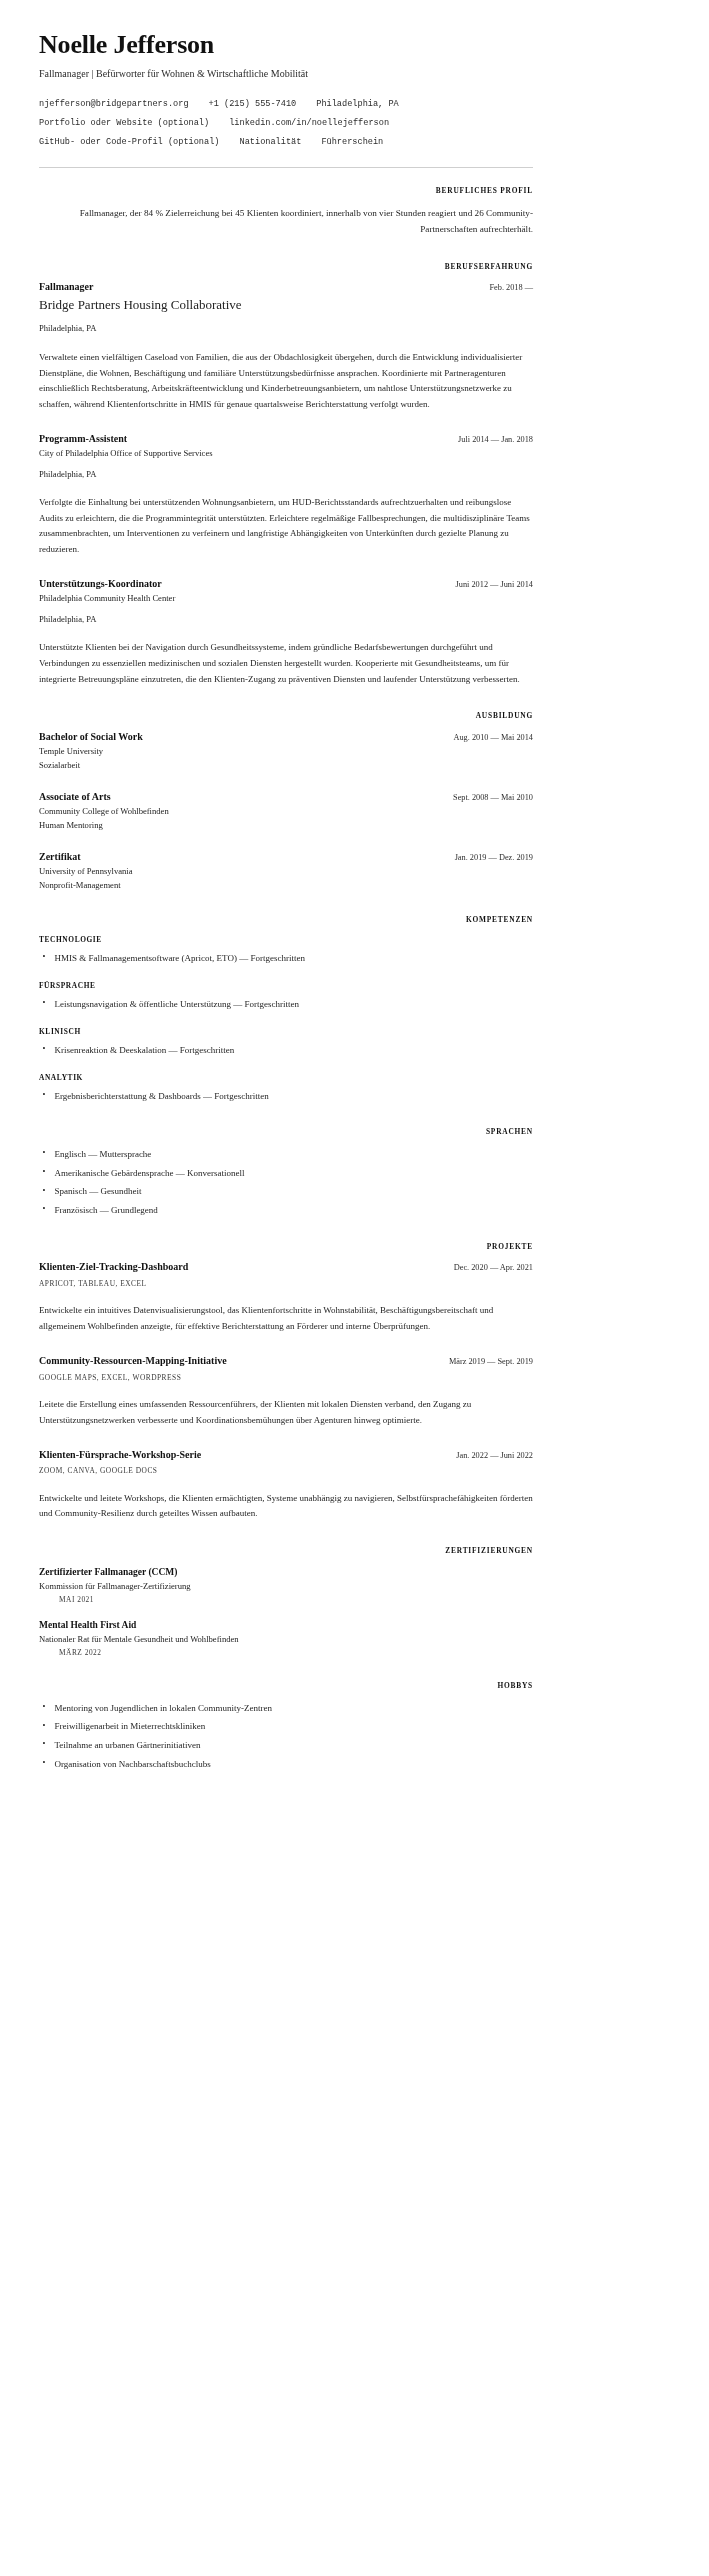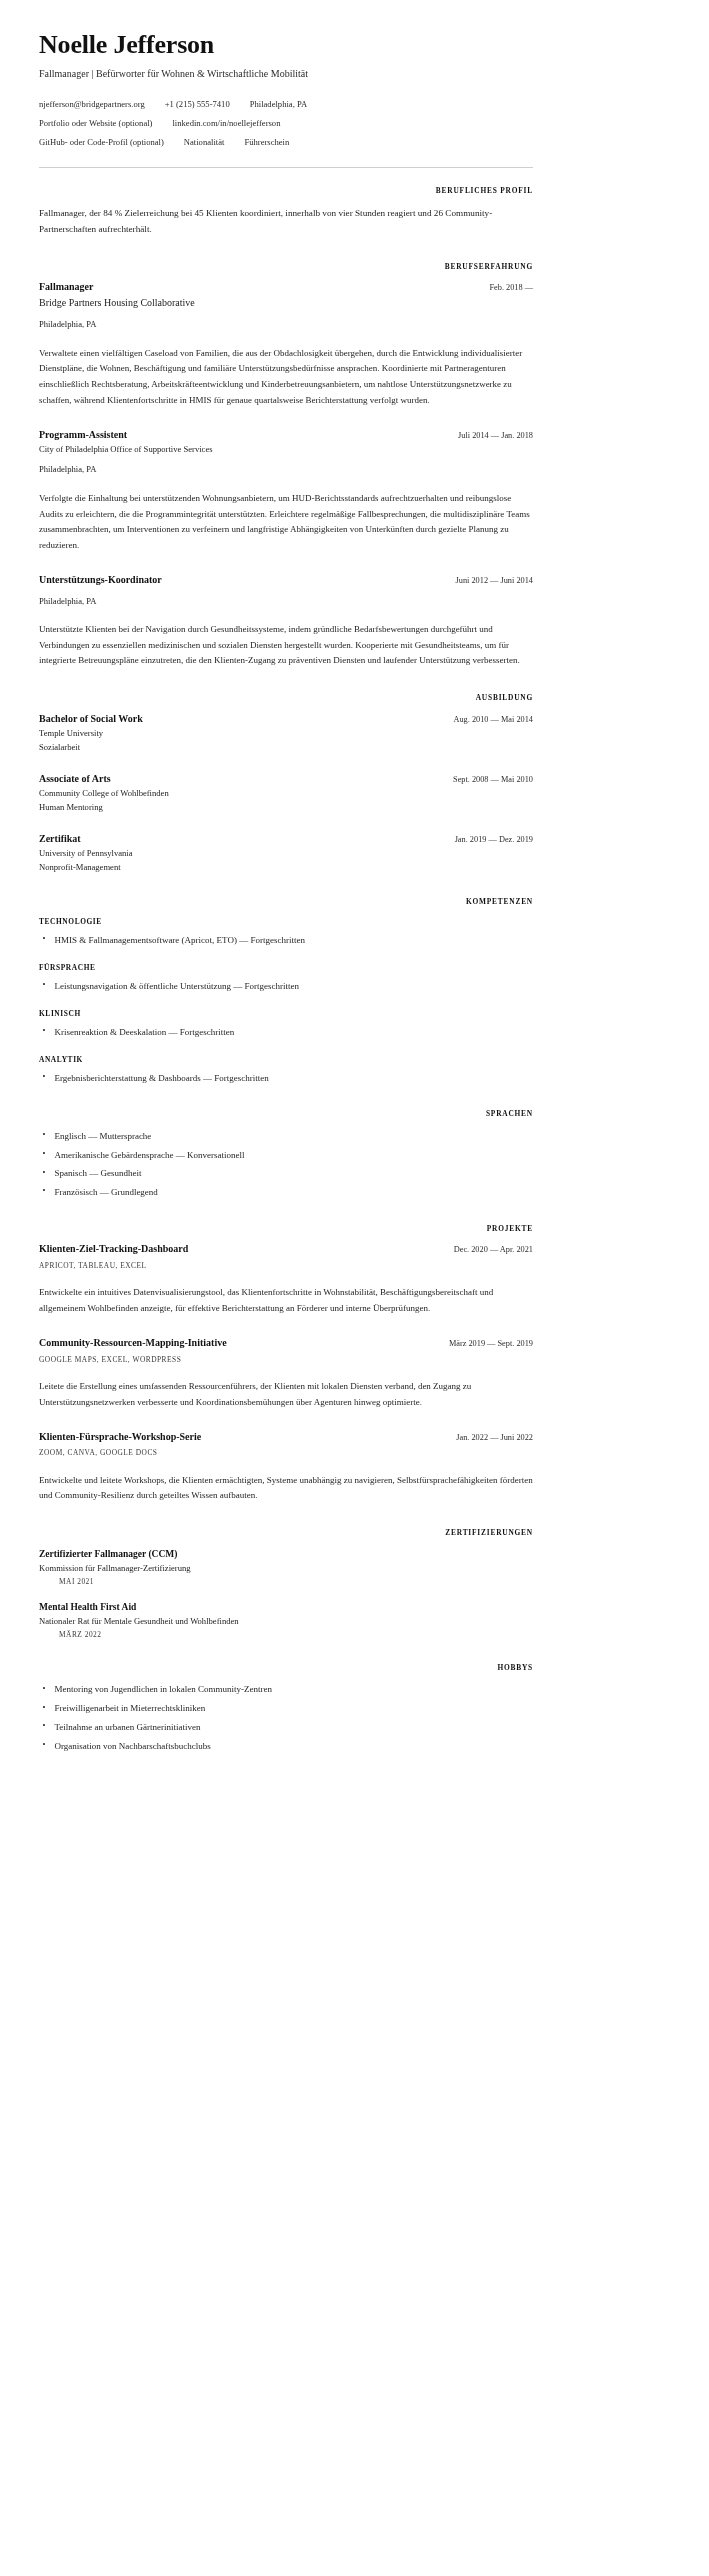--- a/index.html
+++ b/index.html
@@ -41,20 +41,21 @@
     font-size: 8.6px;
     color: #2b2b2b;
     line-height: 1.5;
     margin-bottom: 6.5px;
     display: flex;
     flex-wrap: wrap;
   }
   .contact-row .cell {
     margin-right: 20px;
     white-space: nowrap;
+    font-family: Liberation Mono, monospace;
   }
   .contact-row .cell:last-child { margin-right: 0; }
 
   .rule {
     border: 0;
     border-top: 0.6px solid #cfcfcf;
     margin: 18px 0 18px 0;
   }
 
   
@@ -69,20 +70,21 @@
     text-align: right;
   }
   .section-gap-top { margin-top: 24px; }
 
   .summary {
     font-size: 9.2px;
     line-height: 1.72;
     color: #1f1f1f;
     margin: 0;
     max-width: 591px;
+    text-align: right;
   }
 
   
   .entry { margin-bottom: 20px; }
   .entry:last-child { margin-bottom: 0; }
   .entry-head {
     display: flex;
     align-items: baseline;
     justify-content: space-between;
     gap: 14px;
@@ -96,21 +98,21 @@
   }
   .entry-date {
     font-size: 8.3px;
     font-weight: 400;
     color: #2e2e2e;
     white-space: nowrap;
     text-align: right;
     flex-shrink: 0;
   }
   .entry-org {
-    font-size: 10px;
+    font-size: 13px;
     color: #232323;
     margin: 2.4px 0 0 0;
     line-height: 1.4;
   }
   .entry-meta {
     font-size: 8.6px;
     color: #232323;
     margin: 8.3px 0 0 0;
     line-height: 1.4;
   }
@@ -249,20 +251,21 @@
       <p class="entry-sub">City of Philadelphia Office of Supportive Services</p>
       <p class="entry-meta">Philadelphia, PA</p>
       <p class="entry-body">Verfolgte die Einhaltung bei unterstützenden Wohnungsanbietern, um HUD-Berichtsstandards aufrechtzuerhalten und reibungslose Audits zu erleichtern, die die Programmintegrität unterstützten. Erleichtere regelmäßige Fallbesprechungen, die multidisziplinäre Teams zusammenbrachten, um Interventionen zu verfeinern und langfristige Abhängigkeiten von Unterkünften durch gezielte Planung zu reduzieren.</p>
     </div>
 
     <div class="entry">
       <div class="entry-head">
         <h3 class="entry-title">Unterstützungs-Koordinator</h3>
         <span class="entry-date">Juni 2012 — Juni 2014</span>
       </div>
+      <p class="entry-sub">Philadelphia Community Health Center</p>
       <p class="entry-meta">Philadelphia, PA</p>
       <p class="entry-body">Unterstützte Klienten bei der Navigation durch Gesundheitssysteme, indem gründliche Bedarfsbewertungen durchgeführt und Verbindungen zu essenziellen medizinischen und sozialen Diensten hergestellt wurden. Kooperierte mit Gesundheitsteams, um für integrierte Betreuungspläne einzutreten, die den Klienten-Zugang zu präventiven Diensten und laufender Unterstützung verbesserten.</p>
     </div>
   </section>
 
   <section class="section section-gap-top">
     <h2 class="section-title">AUSBILDUNG</h2>
 
     <div class="entry">
       <div class="entry-head">

